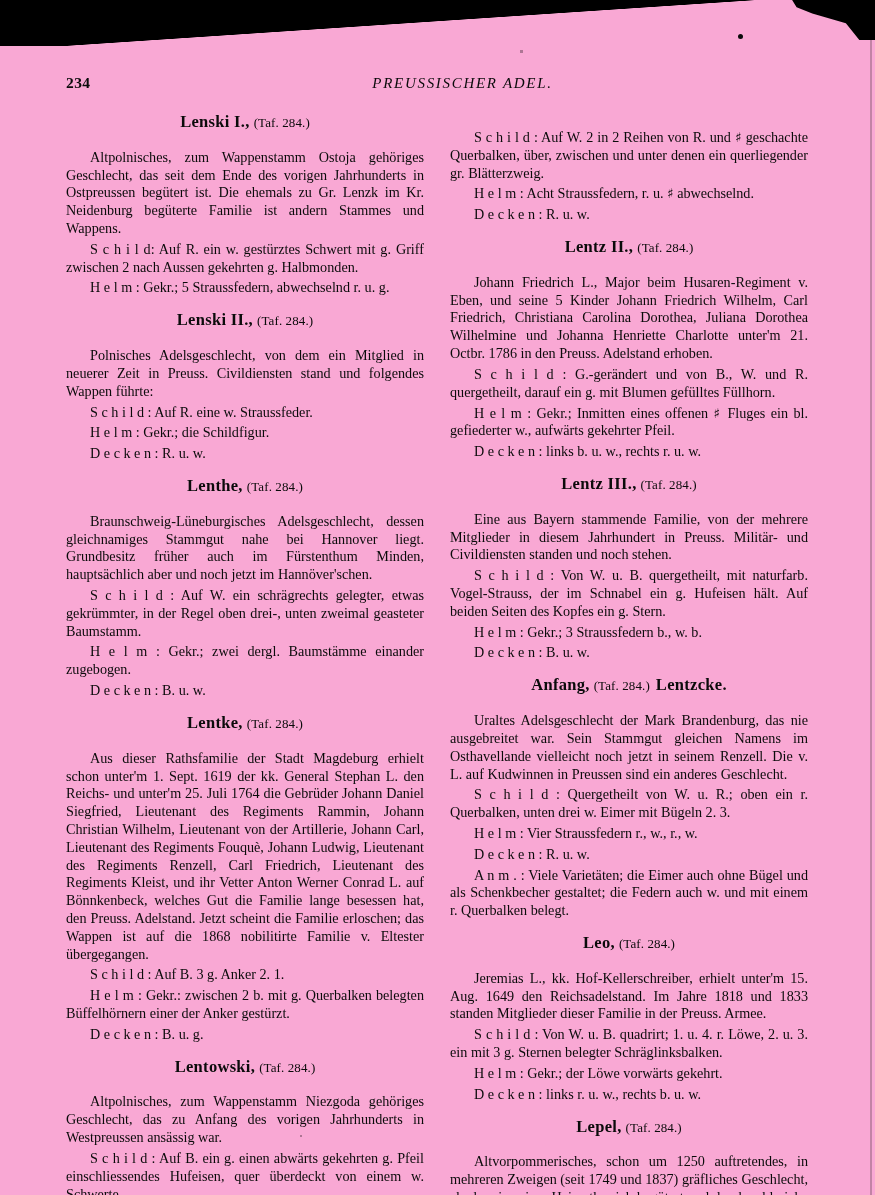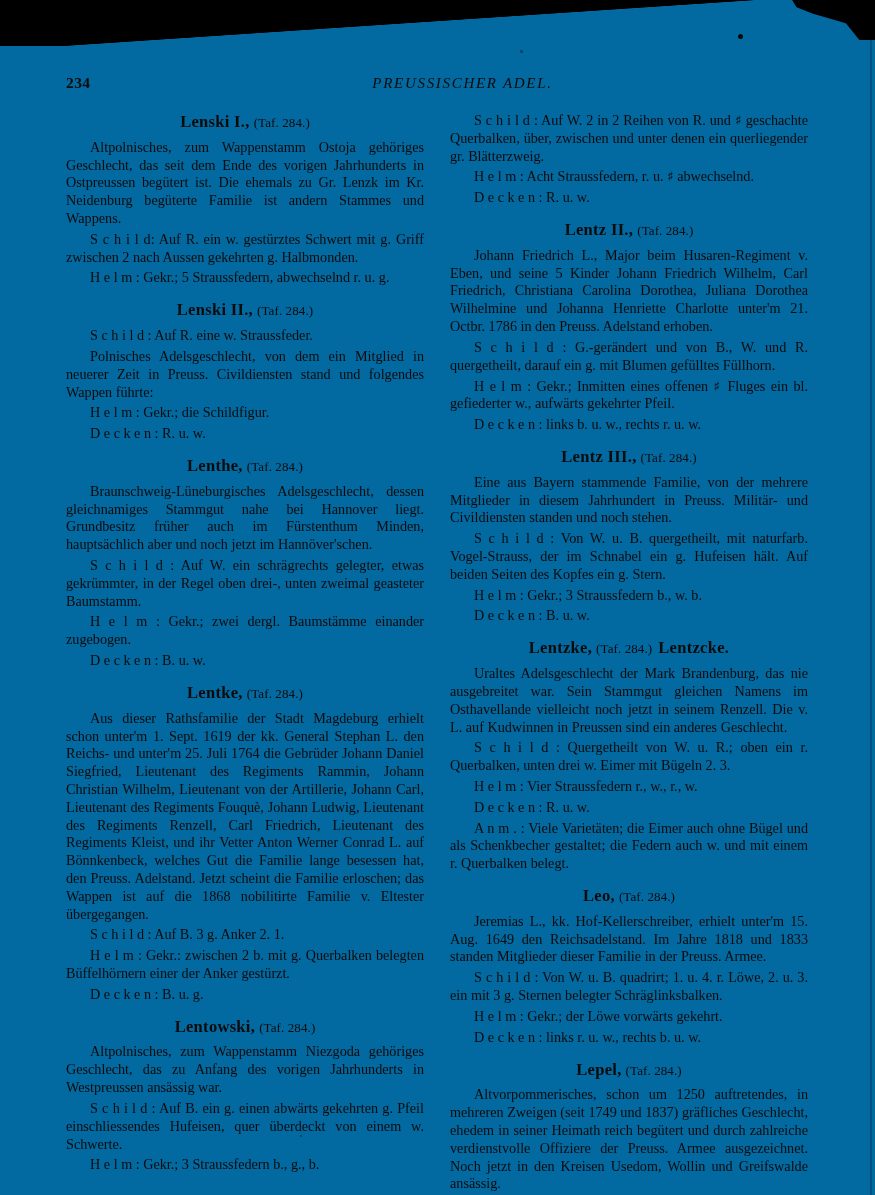--- a/index.html
+++ b/index.html
@@ -4,21 +4,21 @@
 <style>
   html, body {
     margin: 0;
     padding: 0;
     background: #ffffff;
   }
   #page {
     position: relative;
     width: 875px;
     height: 1195px;
-    background: #0369a1;
+    background: #f9a8d4;
     overflow: hidden;
     font-family: "Liberation Serif", "DejaVu Serif", serif;
     color: #0b0b0b;
   }
 
   
   .scan-edge-top {
     position: absolute;
     top: 0; left: 0;
     width: 875px; height: 46px;
@@ -110,21 +110,21 @@
     letter-spacing: 0.1px;
   }
   .ealt {
     font-weight: bold;
     font-size: 16.5px;
     letter-spacing: 0.3px;
     margin-left: 6px;
   }
 
   p.body {
-    margin: 0 0 0 0;
+    margin: 17px 0 0 0;
     font-size: 14.2px;
     line-height: 1.255;
     text-align: justify;
     text-indent: 24px;
     hyphens: none;
   }
   p.body + p.body { margin-top: 3px; }
   p.body.tight { margin-top: 1px; }
   p.body.gap { margin-top: 9px; }
   .sym {
@@ -153,22 +153,22 @@
   <div class="columns">
     <div class="col" id="col-left">
         <div class="entry">
           <div class="entry-head"><span class="ename">Lenski I.,</span> <span class="etaf">(Taf. 284.)</span></div>
           <p class="body">Altpolnisches, zum Wappenstamm Ostoja gehöriges Geschlecht, das seit dem Ende des vorigen Jahrhunderts in Ostpreussen begütert ist. Die ehemals zu Gr. Lenzk im Kr. Neidenburg begüterte Familie ist andern Stammes und Wappens.</p>
           <p class="body">S c h i l d: Auf R. ein w. gestürztes Schwert mit g. Griff zwischen 2 nach Aussen gekehrten g. Halbmonden.</p>
           <p class="body tight">H e l m : Gekr.; 5 Straussfedern, abwechselnd r. u. g.</p>
         </div>
         <div class="entry">
           <div class="entry-head"><span class="ename">Lenski II.,</span> <span class="etaf">(Taf. 284.)</span></div>
+          <p class="body">Polnisches Adelsgeschlecht, von dem ein Mitglied in neuerer Zeit in Preuss. Civildiensten stand und folgendes Wappen führte:</p>
           <p class="body">S c h i l d : Auf R. eine w. Straussfeder.</p>
-          <p class="body">Polnisches Adelsgeschlecht, von dem ein Mitglied in neuerer Zeit in Preuss. Civildiensten stand und folgendes Wappen führte:</p>
           <p class="body tight">H e l m : Gekr.; die Schildfigur.</p>
           <p class="body tight">D e c k e n : R. u. w.</p>
         </div>
         <div class="entry">
           <div class="entry-head"><span class="ename">Lenthe,</span> <span class="etaf">(Taf. 284.)</span></div>
           <p class="body">Braunschweig-Lüneburgisches Adelsgeschlecht, dessen gleichnamiges Stammgut nahe bei Hannover liegt. Grundbesitz früher auch im Fürstenthum Minden, hauptsächlich aber und noch jetzt im Hannöver'schen.</p>
           <p class="body">S c h i l d : Auf W. ein schrägrechts gelegter, etwas gekrümmter, in der Regel oben drei-, unten zweimal geasteter Baumstamm.</p>
           <p class="body tight">H e l m : Gekr.; zwei dergl. Baumstämme einander zugebogen.</p>
           <p class="body tight">D e c k e n : B. u. w.</p>
         </div>
@@ -200,21 +200,21 @@
           <p class="body tight">D e c k e n : links b. u. w., rechts r. u. w.</p>
         </div>
         <div class="entry">
           <div class="entry-head"><span class="ename">Lentz III.,</span> <span class="etaf">(Taf. 284.)</span></div>
           <p class="body">Eine aus Bayern stammende Familie, von der mehrere Mitglieder in diesem Jahrhundert in Preuss. Militär- und Civildiensten standen und noch stehen.</p>
           <p class="body">S c h i l d : Von W. u. B. quergetheilt, mit naturfarb. Vogel-Strauss, der im Schnabel ein g. Hufeisen hält. Auf beiden Seiten des Kopfes ein g. Stern.</p>
           <p class="body tight">H e l m : Gekr.; 3 Straussfedern b., w. b.</p>
           <p class="body tight">D e c k e n : B. u. w.</p>
         </div>
         <div class="entry">
-          <div class="entry-head"><span class="ename">Lentzke,</span> <span class="etaf">(Taf. 284.)</span><span class="ealt">Lentzcke.</span></div>
+          <div class="entry-head"><span class="ename">Anfang,</span> <span class="etaf">(Taf. 284.)</span><span class="ealt">Lentzcke.</span></div>
           <p class="body">Uraltes Adelsgeschlecht der Mark Brandenburg, das nie ausgebreitet war. Sein Stammgut gleichen Namens im Osthavellande vielleicht noch jetzt in seinem Renzell. Die v. L. auf Kudwinnen in Preussen sind ein anderes Geschlecht.</p>
           <p class="body">S c h i l d : Quergetheilt von W. u. R.; oben ein r. Querbalken, unten drei w. Eimer mit Bügeln 2. 3.</p>
           <p class="body tight">H e l m : Vier Straussfedern r., w., r., w.</p>
           <p class="body tight">D e c k e n : R. u. w.</p>
           <p class="body gap">A n m . : Viele Varietäten; die Eimer auch ohne Bügel und als Schenkbecher gestaltet; die Federn auch w. und mit einem r. Querbalken belegt.</p>
         </div>
         <div class="entry">
           <div class="entry-head"><span class="ename">Leo,</span> <span class="etaf">(Taf. 284.)</span></div>
           <p class="body">Jeremias L., kk. Hof-Kellerschreiber, erhielt unter'm 15. Aug. 1649 den Reichsadelstand. Im Jahre 1818 und 1833 standen Mitglieder dieser Familie in der Preuss. Armee.</p>
           <p class="body">S c h i l d : Von W. u. B. quadrirt; 1. u. 4. r. Löwe, 2. u. 3. ein mit 3 g. Sternen belegter Schräglinksbalken.</p>

